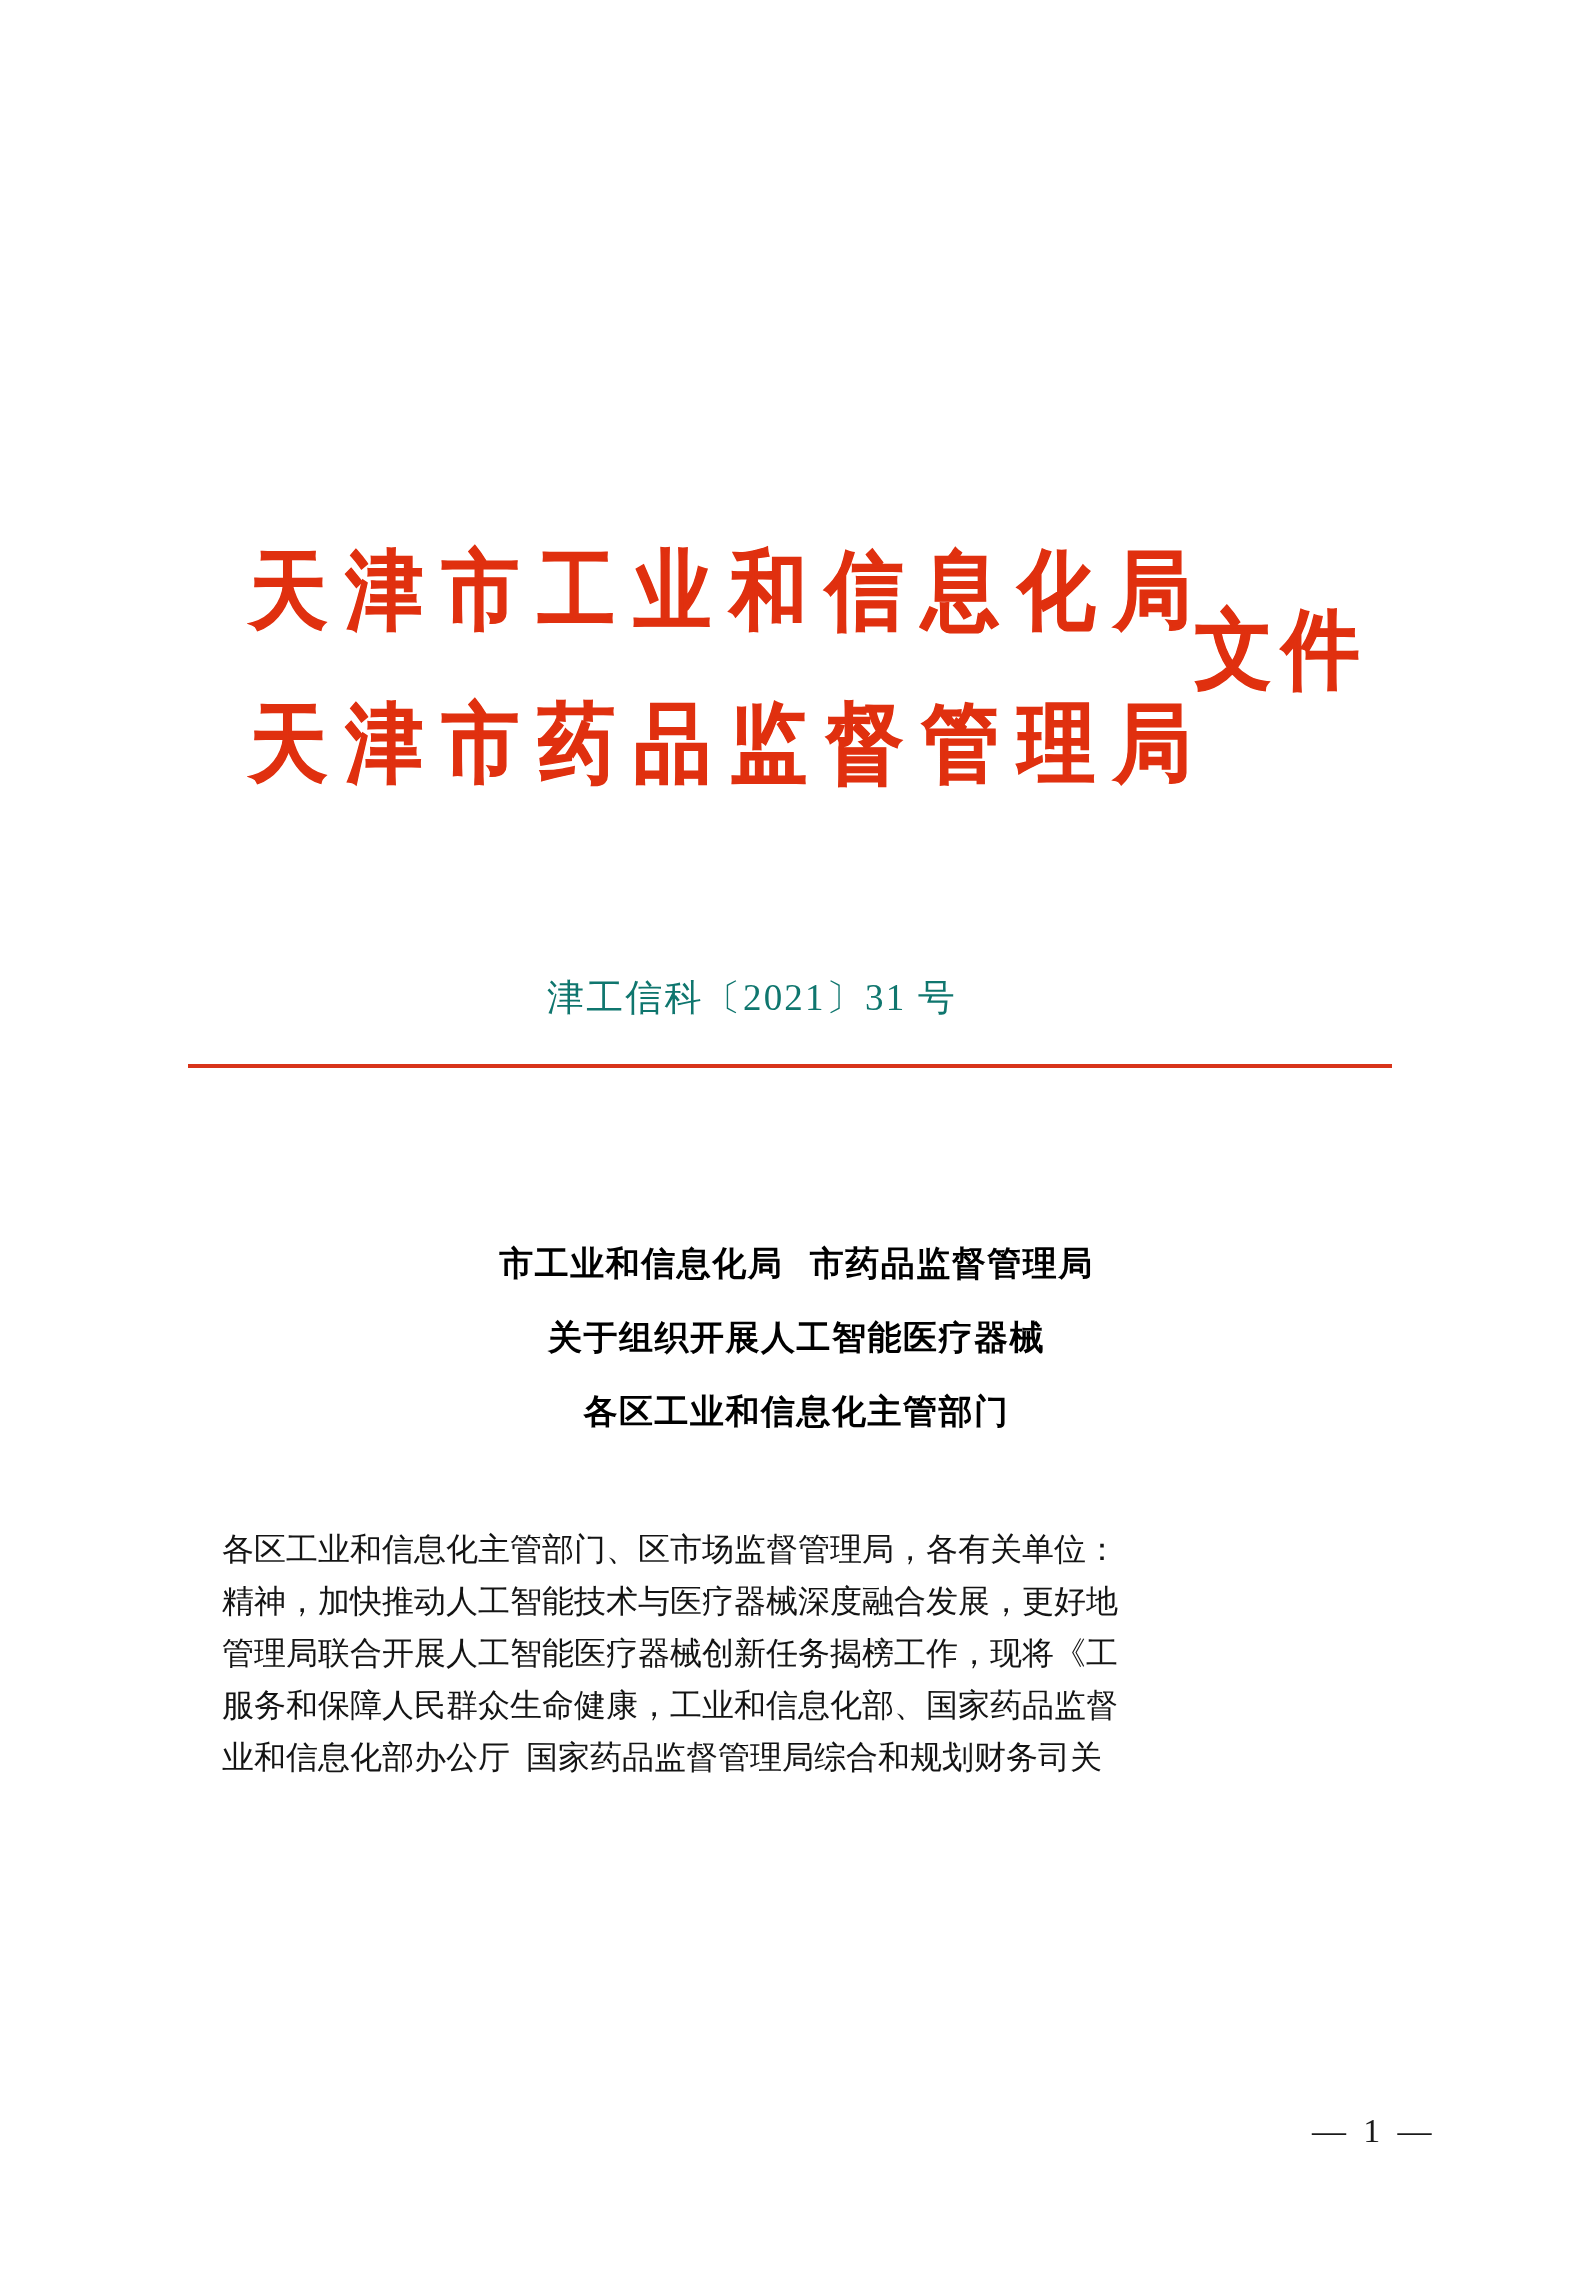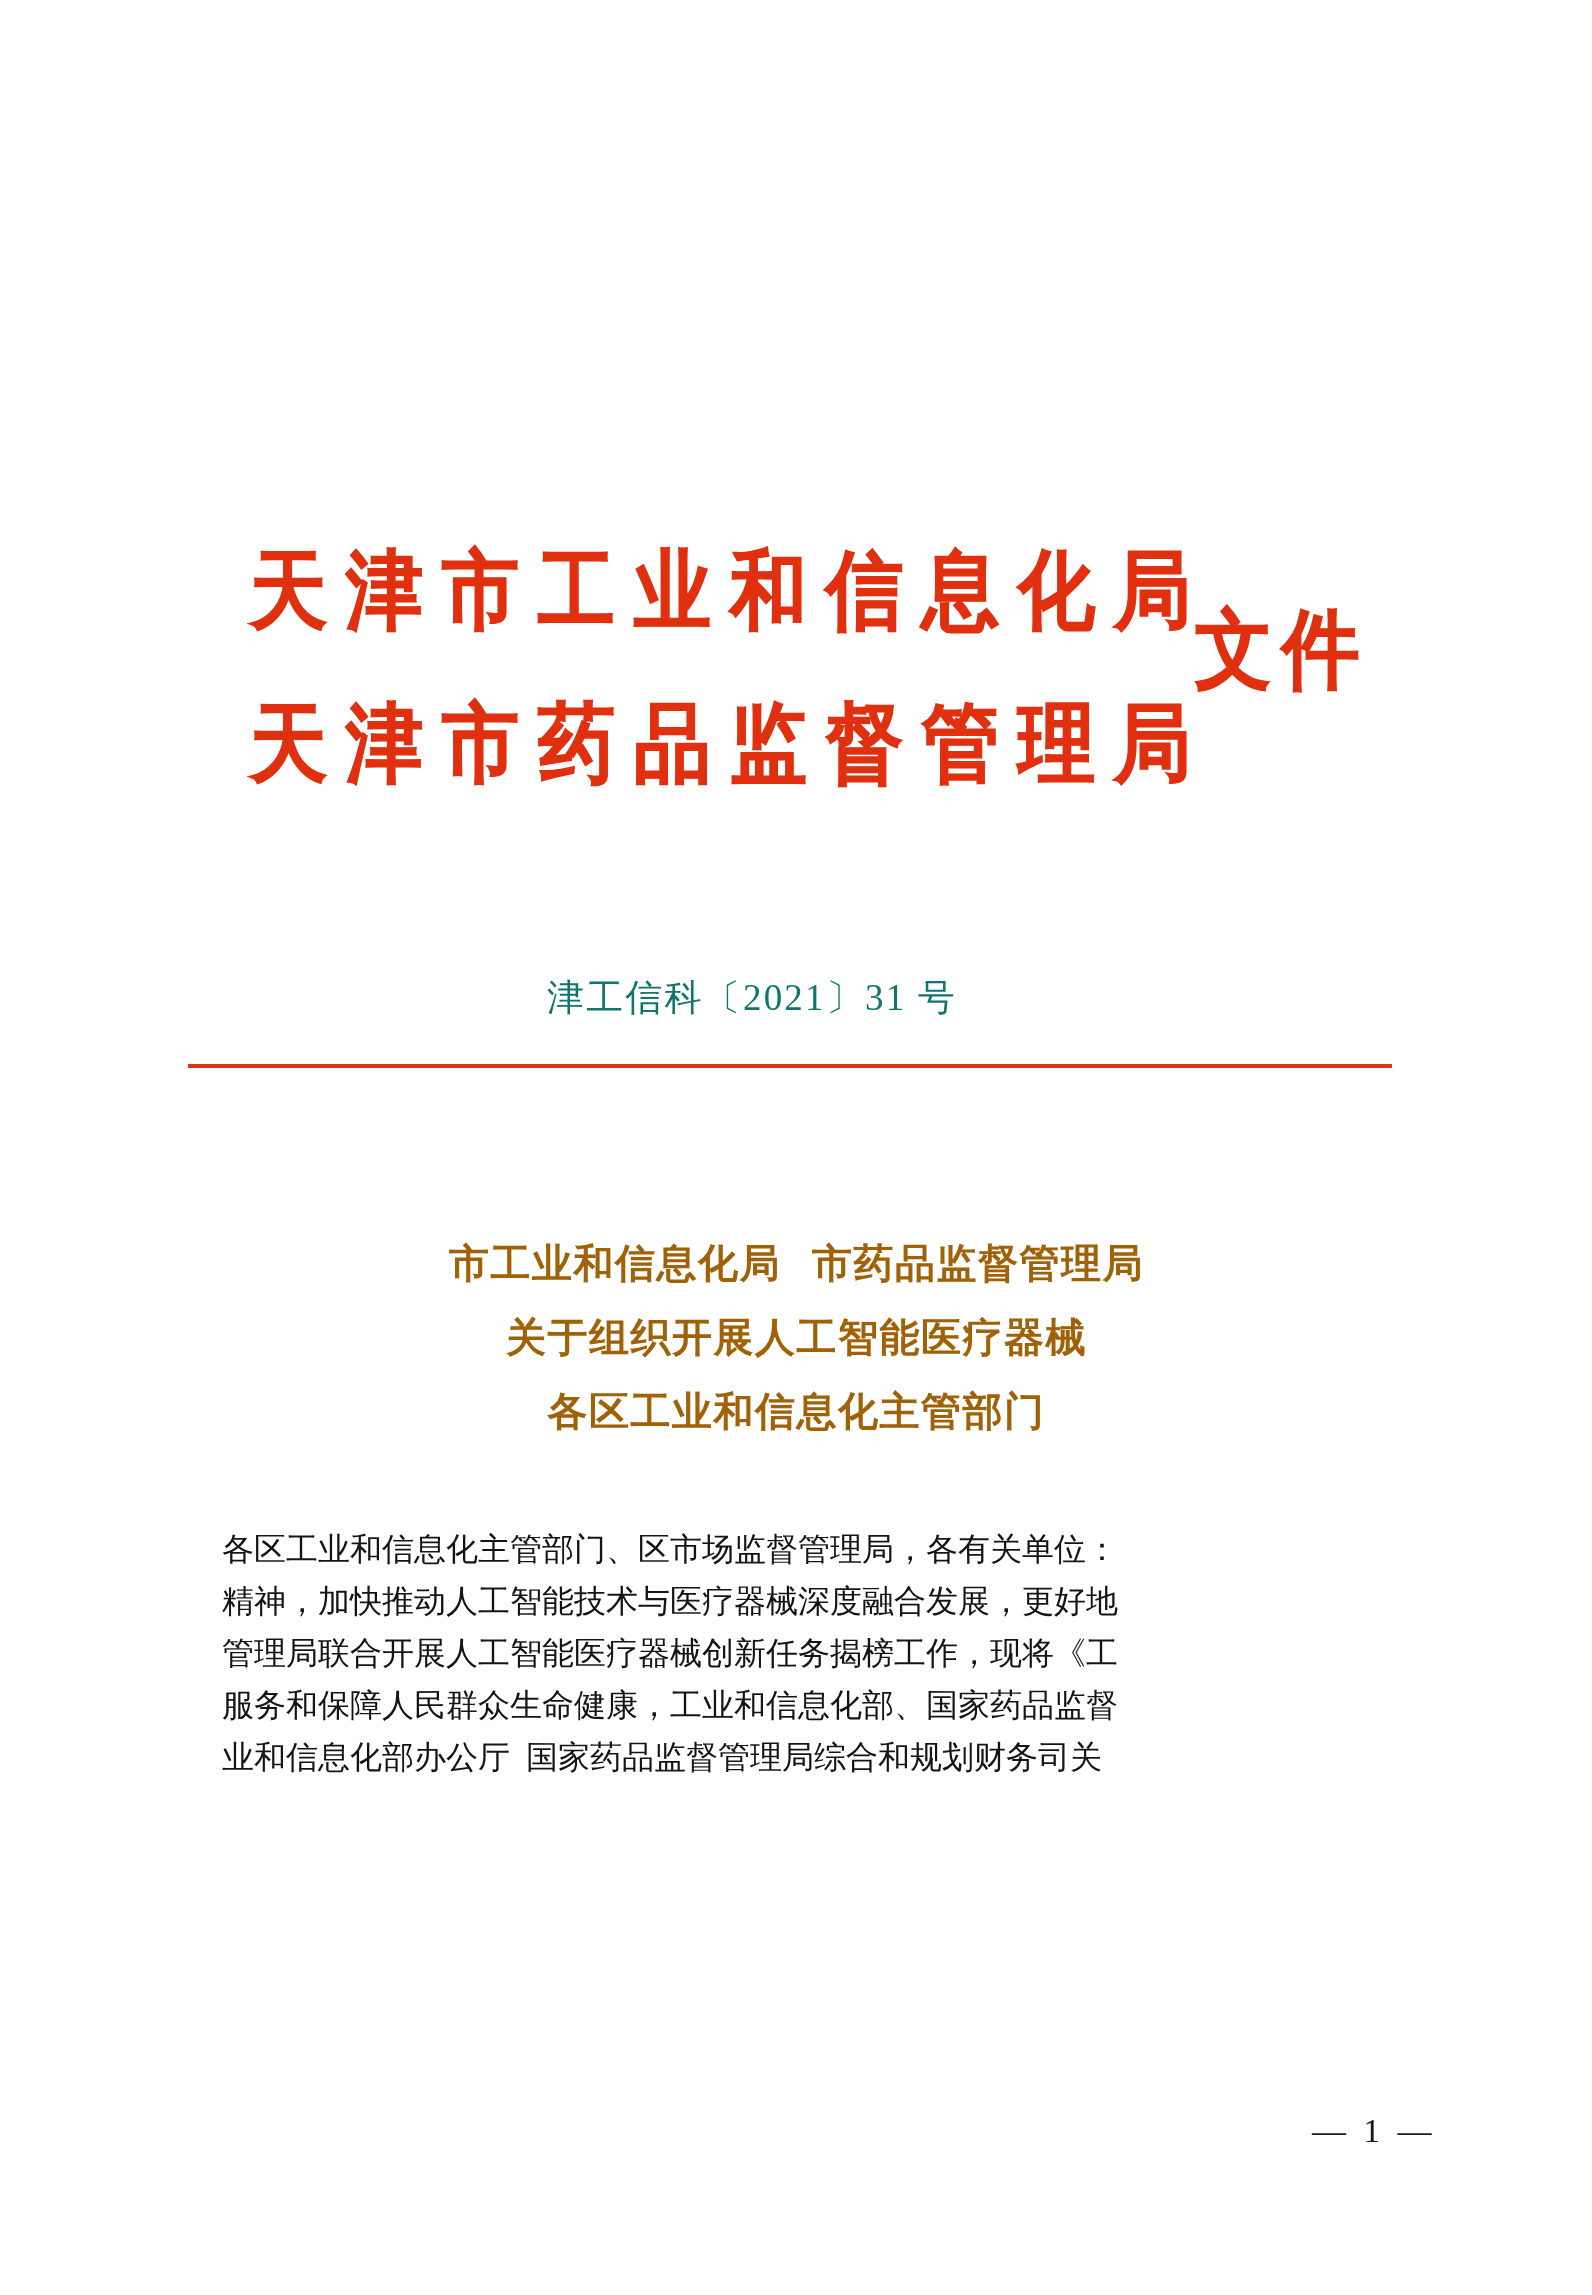--- a/index.html
+++ b/index.html
@@ -91,23 +91,23 @@
     position: absolute;
     left: 0;
     top: 1226px;
     width: 1593px;
     text-align: center;
   }
 
   .title-line {
     font-family: "DejaVu Serif", "Liberation Serif", serif;
     font-weight: 700;
-    font-size: 40px;
+    font-size: 34px;
     line-height: 74px;
-    color: #a16207;
+    color: #000000;
     letter-spacing: 1.5px;
     white-space: pre;
   }
 
   
   #doc-body {
     position: absolute;
     left: 222px;
     top: 1523px;
     width: 1188px;

